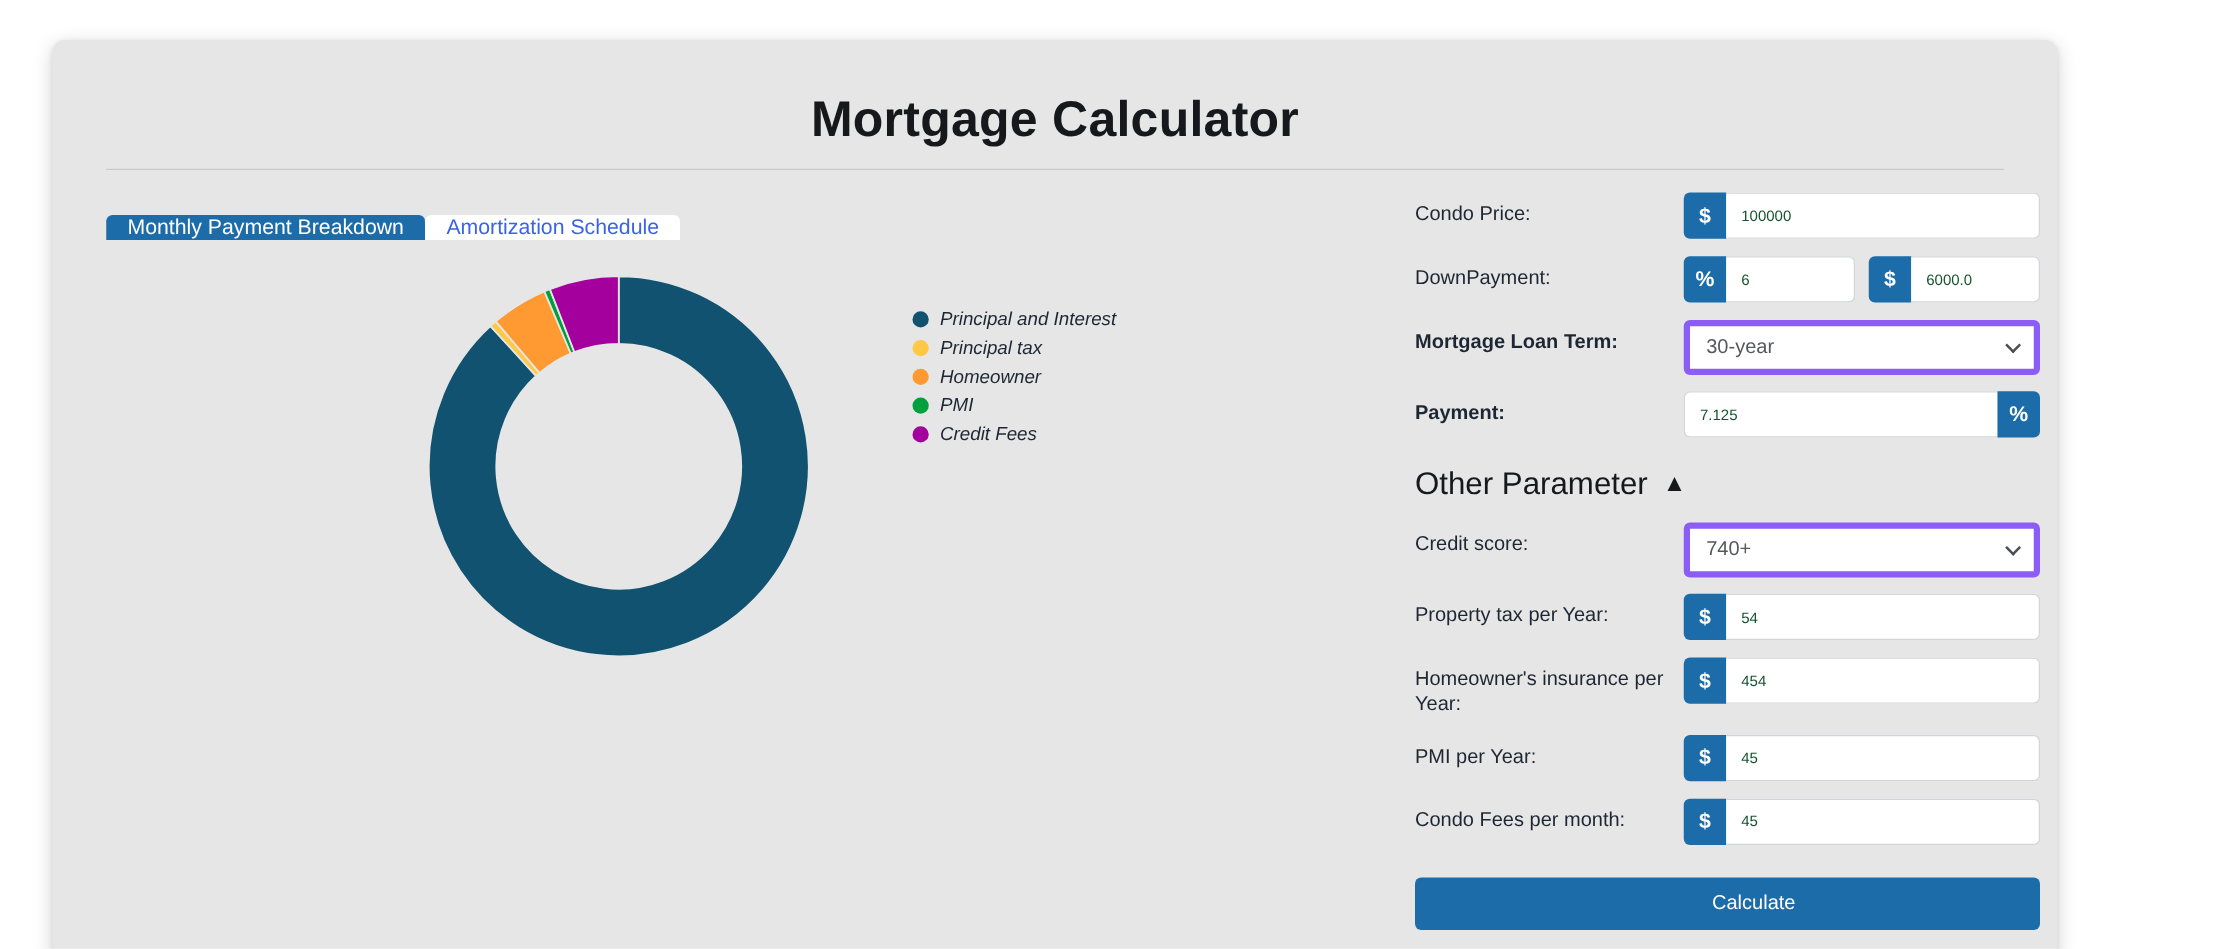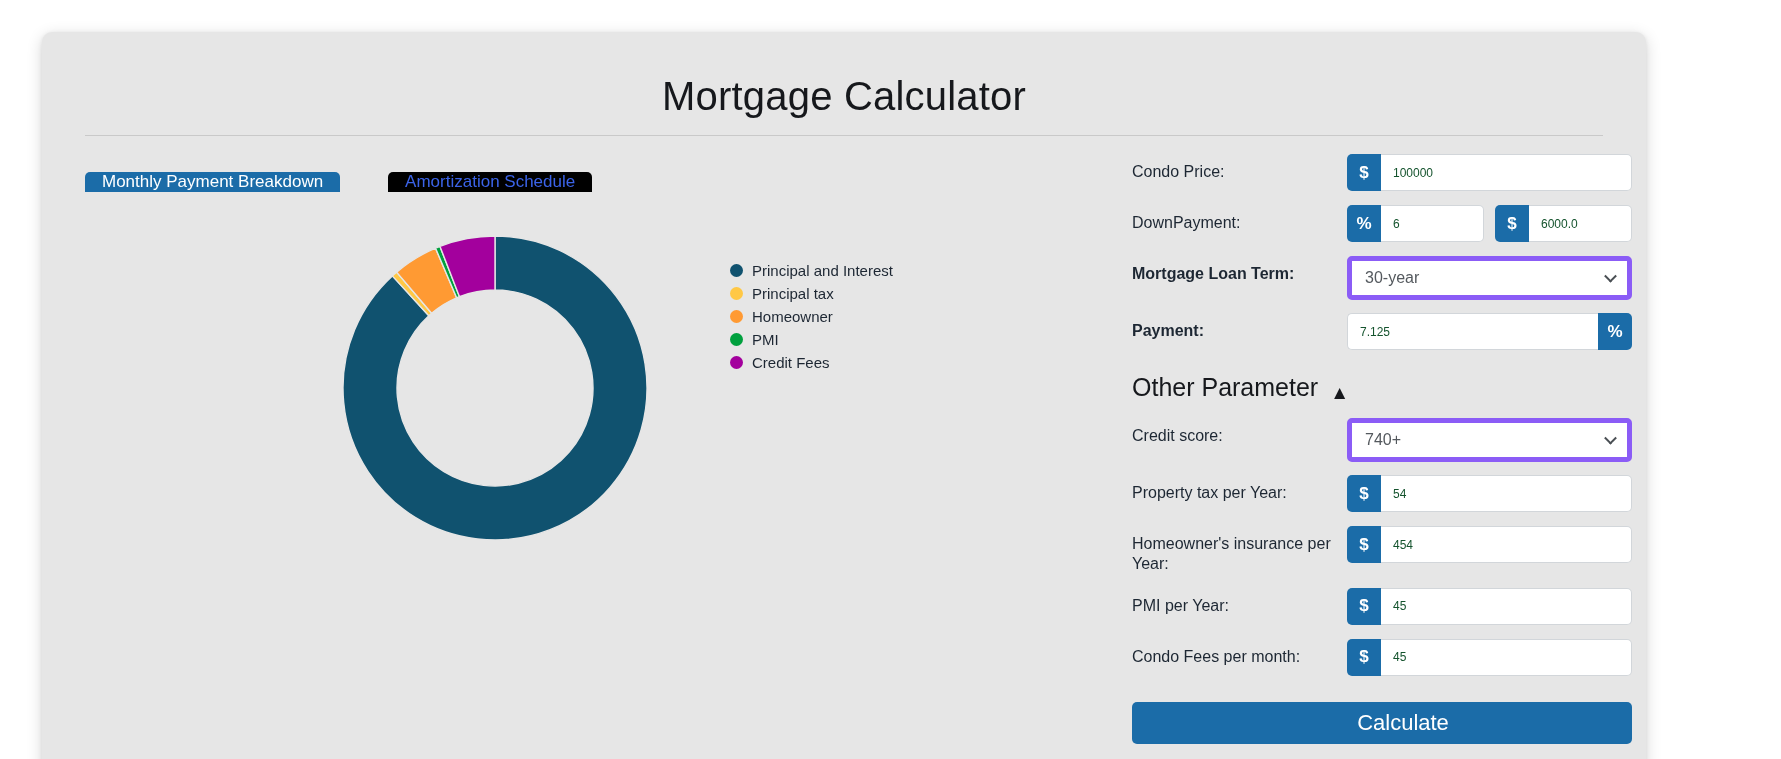--- a/index.html
+++ b/index.html
@@ -29,21 +29,21 @@
     background: #e6e6e6;
     border-radius: 10px;
     box-shadow: 0 4px 16px rgba(0,0,0,0.16), 0 1px 4px rgba(0,0,0,0.08);
   }
 
   .page-title {
     margin: 0;
     padding-top: 42px;
     text-align: center;
     font-size: 40px;
-    font-weight: 400;
+    font-weight: 700;
     color: #16181c;
     letter-spacing: 0.2px;
   }
 
   .divider {
     position: absolute;
     left: 43px;
     top: 103px;
     width: 1518px;
     height: 1px;
@@ -78,31 +78,31 @@
     border-radius: 5px 5px 0 0;
     cursor: pointer;
     white-space: nowrap;
     user-select: none;
   }
   .tab.active {
     background: #1b6ca8;
     color: #ffffff;
   }
   .tab.inactive {
-    background: #000000;
+    background: #ffffff;
     color: #3b63e8;
-    margin-left: 48px;
   }
 
   
   .chart-area {
     position: relative;
-    margin-top: 64px;
+    margin-top: 49px;
     width: 900px;
     height: 360px;
+    font-style: italic;
   }
   .donut-wrap {
     position: absolute;
     left: 250px;
     top: -28px;
     width: 320px;
     height: 320px;
   }
   .donut-wrap svg { display: block; }
 
@@ -214,21 +214,21 @@
     position: absolute;
     right: 12px; top: 50%;
     width: 9px; height: 9px;
     border-right: 2px solid #4a4f54;
     border-bottom: 2px solid #4a4f54;
     transform: translateY(-70%) rotate(45deg);
   }
 
   .section-header {
     display: flex;
-    align-items: flex-end;
+    align-items: center;
     font-size: 25px;
     color: #16181c;
     margin: 22px 0 16px 0;
     cursor: pointer;
     user-select: none;
   }
   .section-header .caret {
     margin-left: 12px;
     font-size: 19px;
     line-height: 1;
@@ -236,21 +236,21 @@
 
   .calculate-btn {
     margin-top: 12px;
     margin-left: 0;
     width: 100%;
     height: 42px;
     background: #1b6ca8;
     color: #ffffff;
     border: none;
     border-radius: 5px;
-    font-size: 22px;
+    font-size: 16px;
     font-family: "Liberation Sans", sans-serif;
     cursor: pointer;
     padding-left: 48px;
   }
   .calc-wrap { display: flex; }
   .calc-spacer { width: 0px; flex: 0 0 0px; }
 </style>
 </head>
 <body>
 

